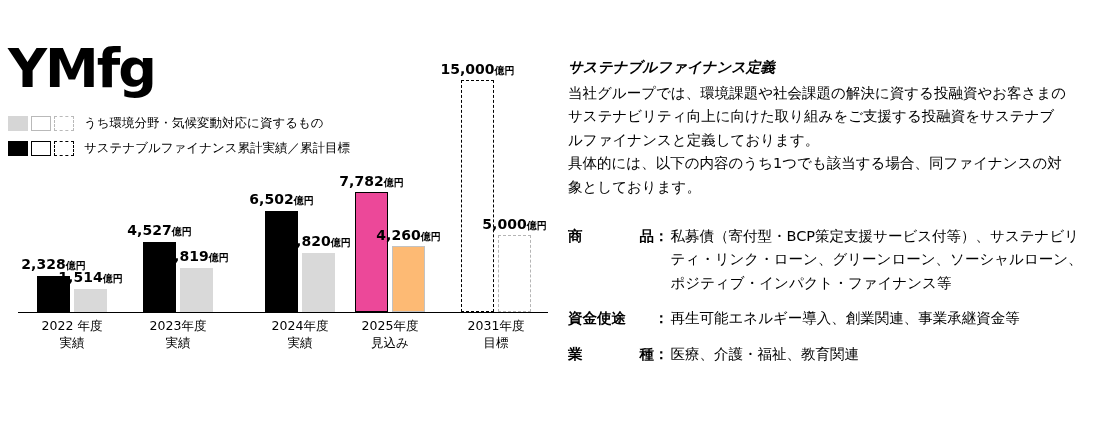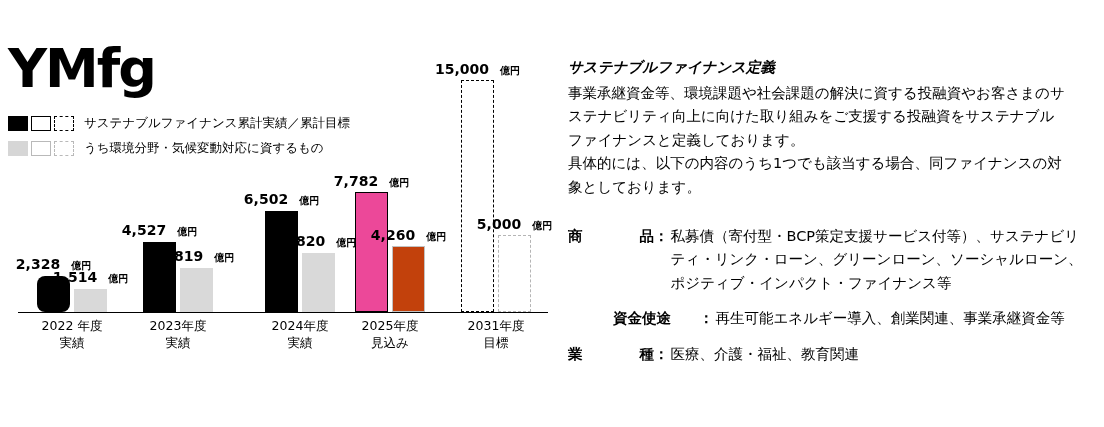--- a/index.html
+++ b/index.html
@@ -95,35 +95,35 @@
   }
   .bar {
     width: 33px;
     margin: 0 2px;
     position: relative;
   }
   .bar.b-solid { background: #000; }
   .bar.b-hollow { background: #ec4899; border: 1.5px solid #000; }
   .bar.b-dashed { background: #fff; border: 1.5px dashed #000; }
   .bar.g-solid { background: #d9d9d9; }
-  .bar.g-hollow { background: #c2410c; border: 1.5px solid #c2c2c2; }
+  .bar.g-hollow { background: #fdba74; border: 1.5px solid #c2c2c2; }
   .bar.g-dashed { background: #fff; border: 1.5px dashed #b5b5b5; text-decoration: underline; }
 
   .bar-label {
     position: absolute;
     bottom: 100%;
     left: 50%;
     transform: translateX(-50%);
     margin-bottom: 3px;
     white-space: nowrap;
     font-family: "DejaVu Sans", sans-serif;
     font-size: 14px;
     font-weight: 600;
   }
-  .bar-label .unit { font-size: 10px; font-weight: 600; padding-left: 11px; }
+  .bar-label .unit { font-size: 10px; font-weight: 600; }
 
   .cat-label {
     position: absolute;
     top: 258px;
     left: 50%;
     transform: translateX(-50%);
     text-align: center;
     font-family: "DejaVu Sans", sans-serif;
     font-size: 12.5px;
     line-height: 1.35;
@@ -165,56 +165,56 @@
     margin-bottom: 12px;
   }
   .spec-key {
     font-weight: bold;
     width: 86px;
     flex: 0 0 86px;
     display: flex;
     justify-content: space-between;
     letter-spacing: 0;
   }
-  .spec-key.wide { letter-spacing: 0; margin-left: 45px; }
+  .spec-key.wide { letter-spacing: 0; }
   .spec-colon { font-weight: bold; margin-right: 2px; flex: 0 0 auto; }
   .spec-val { flex: 1 1 auto; }
 </style>
 </head>
 <body>
 
 <div id="left-panel">
 
   <div id="logo">YMfg</div>
 
   <div id="legend">
     <div class="legend-row">
       <span class="swatches">
+        <span class="sw solid-gray"></span>
+        <span class="sw hollow-gray"></span>
+        <span class="sw dashed-gray"></span>
+      </span>
+      <span class="legend-label">うち環境分野・気候変動対応に資するもの</span>
+    </div>
+    <div class="legend-row">
+      <span class="swatches">
         <span class="sw solid-black"></span>
         <span class="sw hollow-black"></span>
         <span class="sw dashed-black"></span>
       </span>
       <span class="legend-label">サステナブルファイナンス累計実績／累計目標</span>
     </div>
-    <div class="legend-row">
-      <span class="swatches">
-        <span class="sw solid-gray"></span>
-        <span class="sw hollow-gray"></span>
-        <span class="sw dashed-gray"></span>
-      </span>
-      <span class="legend-label">うち環境分野・気候変動対応に資するもの</span>
-    </div>
   </div>
 
   <div id="chart">
     <div id="plot">
 
     <div class="group" style="left: 6px; width: 96px;">
           <div class="bars">
-            <div class="bar b-solid" style="height: 36.0064px; border-radius: 8px;">
+            <div class="bar b-solid" style="height: 36.0064px;">
               <div class="bar-label"><span>2,328</span><span class="unit">億円</span></div>
             </div>
             <div class="bar g-solid" style="height: 23.4165px;">
               <div class="bar-label"><span>1,514</span><span class="unit">億円</span></div>
             </div>
           </div>
           <div class="cat-label">
             <div>2022 年度</div>
             <div>実績</div>
           </div>
@@ -276,21 +276,21 @@
           </div>
         </div>
       </div>
     <div id="axis-line"></div>
   </div>
 </div>
 
 <div id="right-panel">
   <div id="def-title">サステナブルファイナンス定義</div>
   <div id="def-body">
-    <p>事業承継資金等、環境課題や社会課題の解決に資する投融資やお客さまのサステナビリティ向上に向けた取り組みをご支援する投融資をサステナブルファイナンスと定義しております。</p>
+    <p>当社グループでは、環境課題や社会課題の解決に資する投融資やお客さまのサステナビリティ向上に向けた取り組みをご支援する投融資をサステナブルファイナンスと定義しております。</p>
     <p>具体的には、以下の内容のうち1つでも該当する場合、同ファイナンスの対象としております。</p>
   </div>
   <div id="spec-list">
     <div class="spec-row">
       <span class="spec-key">
         <span>商</span>
         <span>品</span>
       </span>
       <span class="spec-colon">：</span>
       <span class="spec-val">私募債（寄付型・BCP策定支援サービス付等）、サステナビリティ・リンク・ローン、グリーンローン、ソーシャルローン、ポジティブ・インパクト・ファイナンス等</span>

